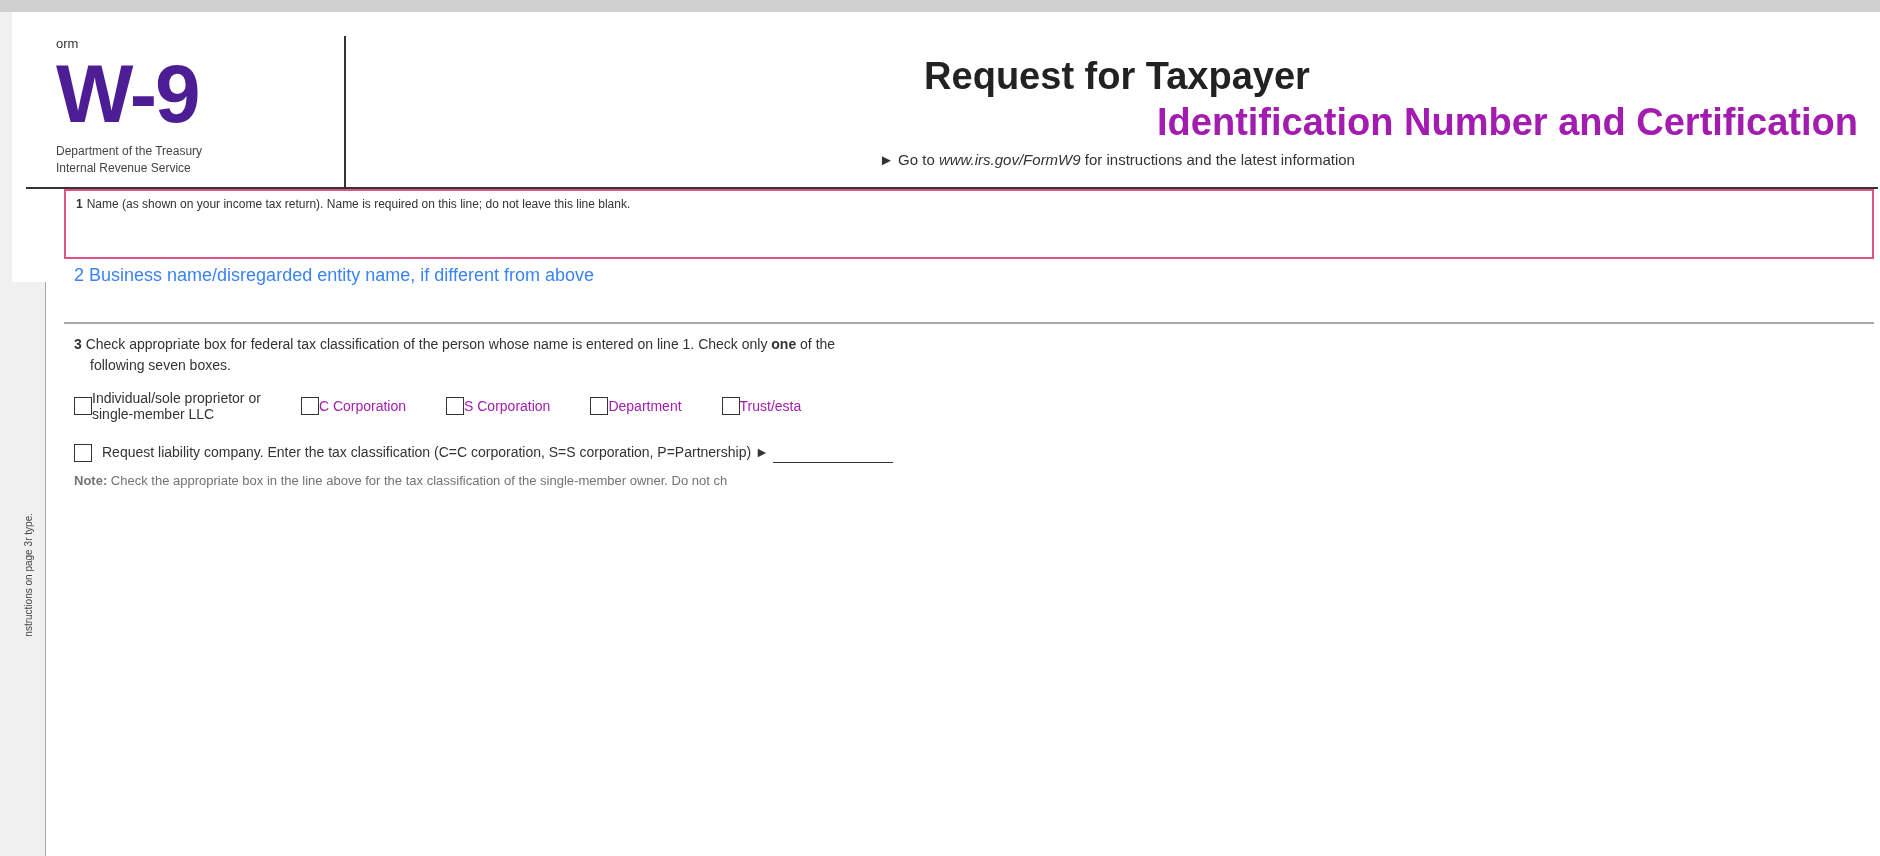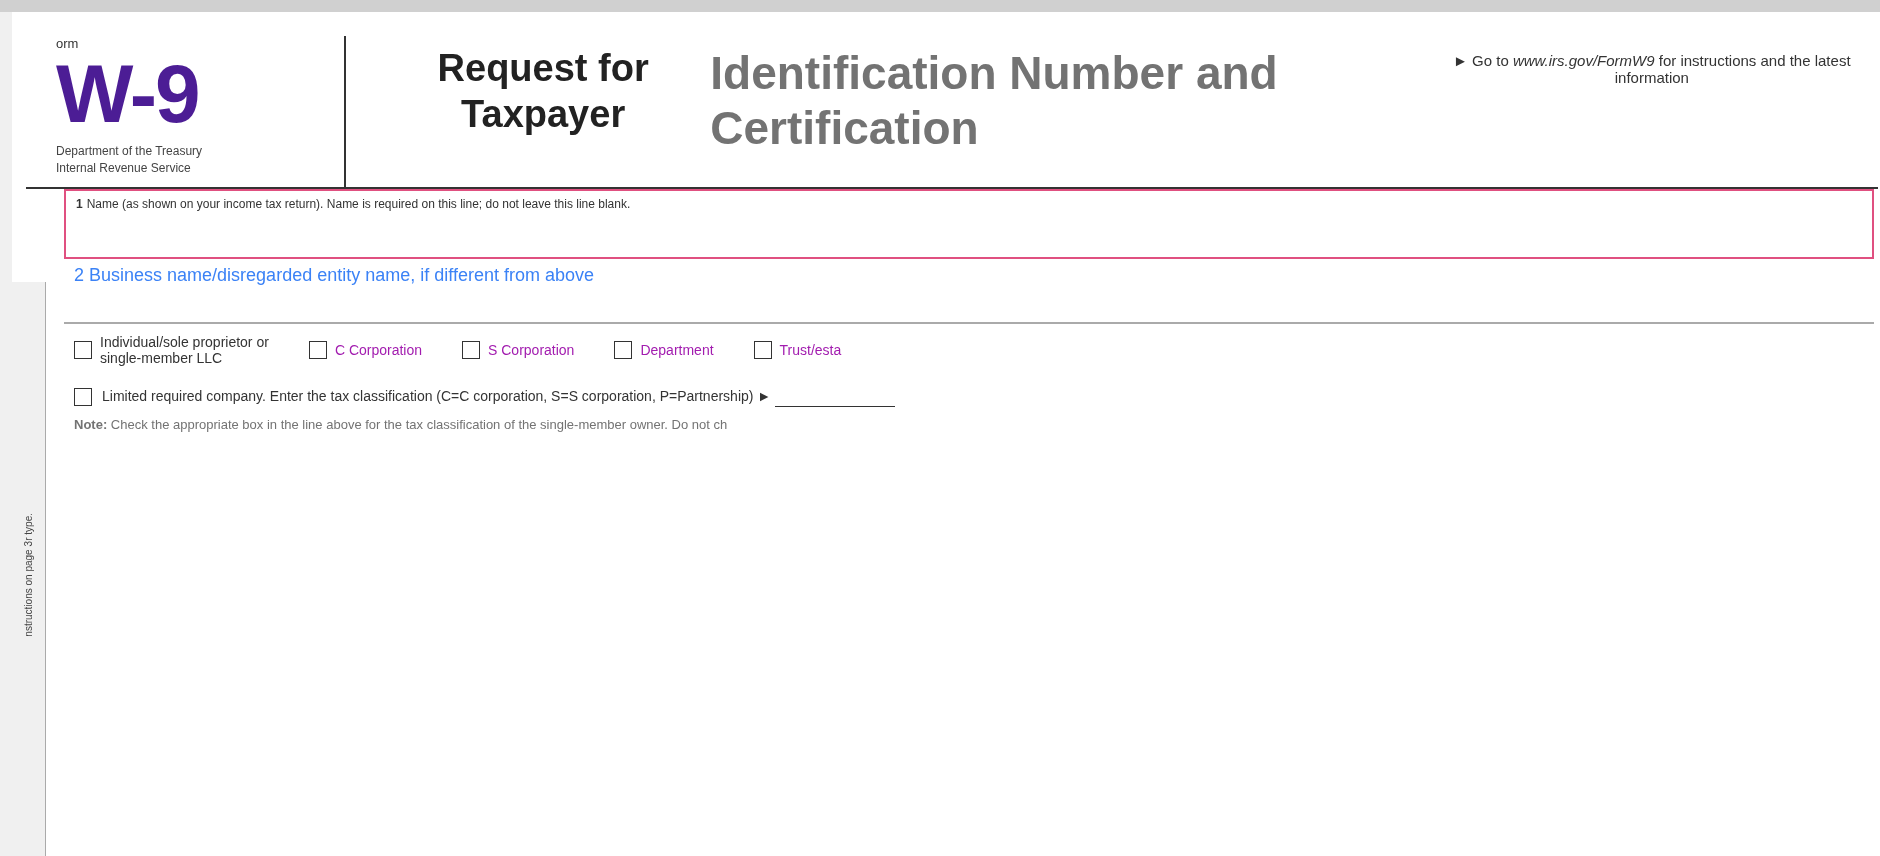--- a/index.html
+++ b/index.html
@@ -59,35 +59,35 @@
     .dept-info p {
       font-size: 12px;
       color: #444;
       line-height: 1.4;
     }
 
     .header-right {
       flex: 1;
       padding: 10px 20px 10px 30px;
       display: flex;
-      flex-direction: row;
+      flex-direction: column;
       justify-content: center;
     }
     .form-title-main {
       font-size: 38px;
       font-weight: bold;
       color: #222;
       text-align: center;
       line-height: 1.2;
     }
     .form-title-sub {
-      font-size: 46px;
+      font-size: 38px;
       font-weight: 900;
-      color: #737373;
-      text-align: left;
+      color: #a21caf;
+      text-align: right;
       line-height: 1.2;
     }
     .irs-link {
       font-size: 15px;
       color: #333;
       text-align: center;
       margin-top: 6px;
     }
     .irs-link em {
       text-align: right;
@@ -176,21 +176,20 @@
     .checkboxes-row {
       display: flex;
       align-items: center;
       gap: 40px;
       margin-bottom: 20px;
       flex-wrap: nowrap;
     }
     .checkbox-item {
       display: flex;
       align-items: center;
-      gap: 8px;
     }
     .checkbox-box {
       width: 18px;
       height: 18px;
       border: 1.5px solid #333;
       background: #fff;
       flex-shrink: 0;
     }
     .checkbox-label {
       font-size: 14px;
@@ -278,20 +277,25 @@
 
         <div class="field-2">
           <div class="field-label-light">
             <span>2</span>
             <span>Business name/disregarded entity name, if different from above</span>
           </div>
           <div style="height:30px;"></div>
         </div>
 
         <div class="section-3">
+          <div class="section-3-header">
+            <span class="sec-num">3</span>
+            <span>Check appropriate box for federal tax classification of the person whose name is entered on line 1. Check only </span><strong>one</strong><span> of the</span><br>
+            <span style="margin-left: 16px;">following seven boxes.</span>
+          </div>
 
           <div class="checkboxes-row">
 
             <div class="checkbox-item">
               <div class="checkbox-box"></div>
               <div class="checkbox-label-multi">
                 <span>Individual/sole proprietor or</span><br>
                 <span>single-member LLC</span>
               </div>
             </div>
@@ -314,21 +318,21 @@
             <div class="checkbox-item">
               <div class="checkbox-box"></div>
               <span class="checkbox-label">Trust/esta</span>
             </div>
 
           </div>
 
           <div class="llc-row">
             <div class="checkbox-box" style="margin-top:2px;"></div>
             <div class="llc-text">
-              <span>Limited required company. Enter the tax classification (C=C corporation, S=S corporation, P=Partnership) ►</span><span class="llc-underline"></span>
+              <span>Request liability company. Enter the tax classification (C=C corporation, S=S corporation, P=Partnership) ►</span><span class="llc-underline"></span>
             </div>
           </div>
 
           <div class="note-text">
             <strong>Note:</strong><span> Check the appropriate box in the line above for the tax classification of the single-member owner.  Do not ch</span>
           </div>
 
         </div>
 
       </div>

